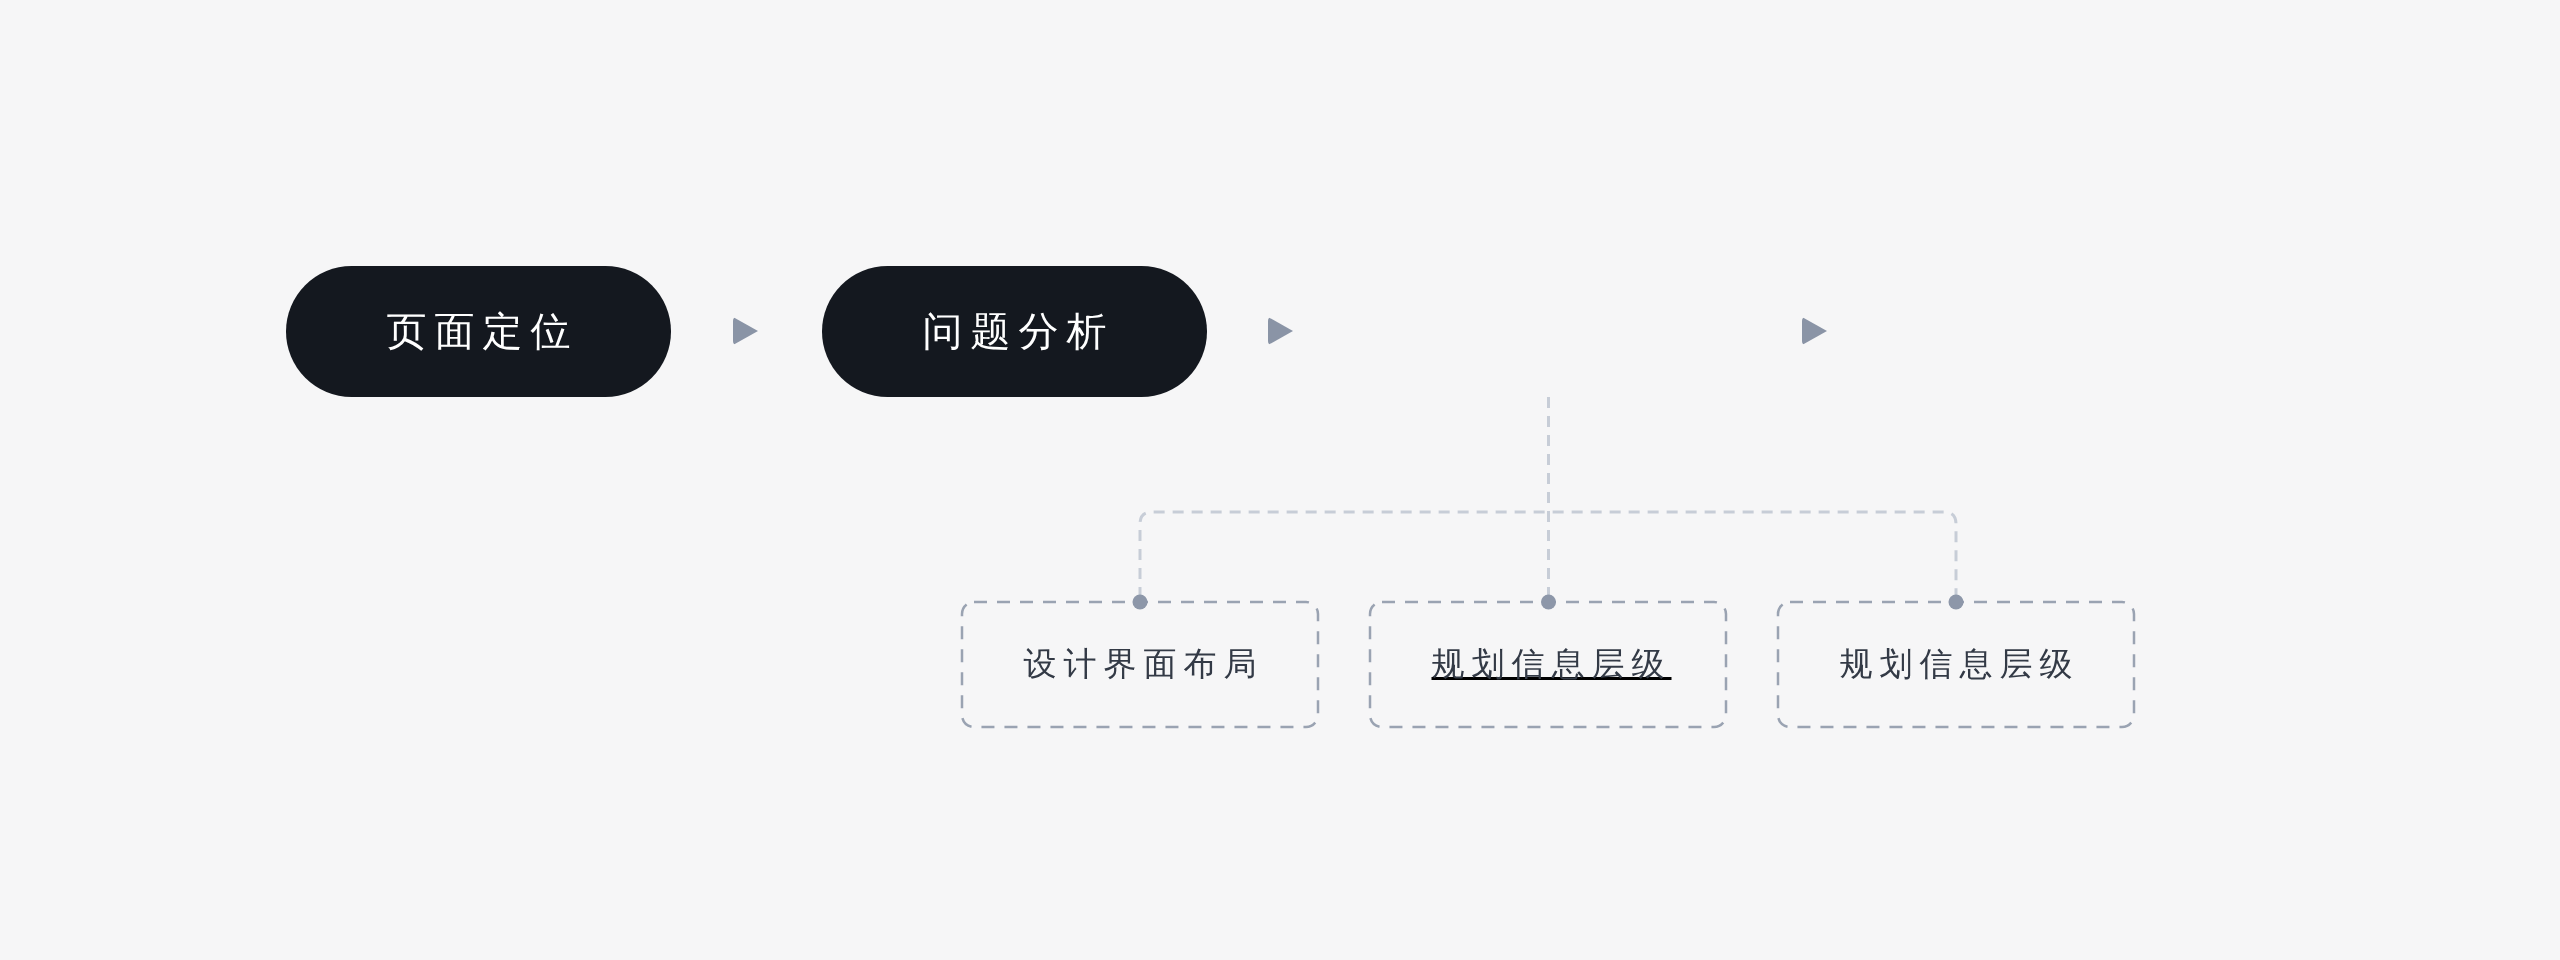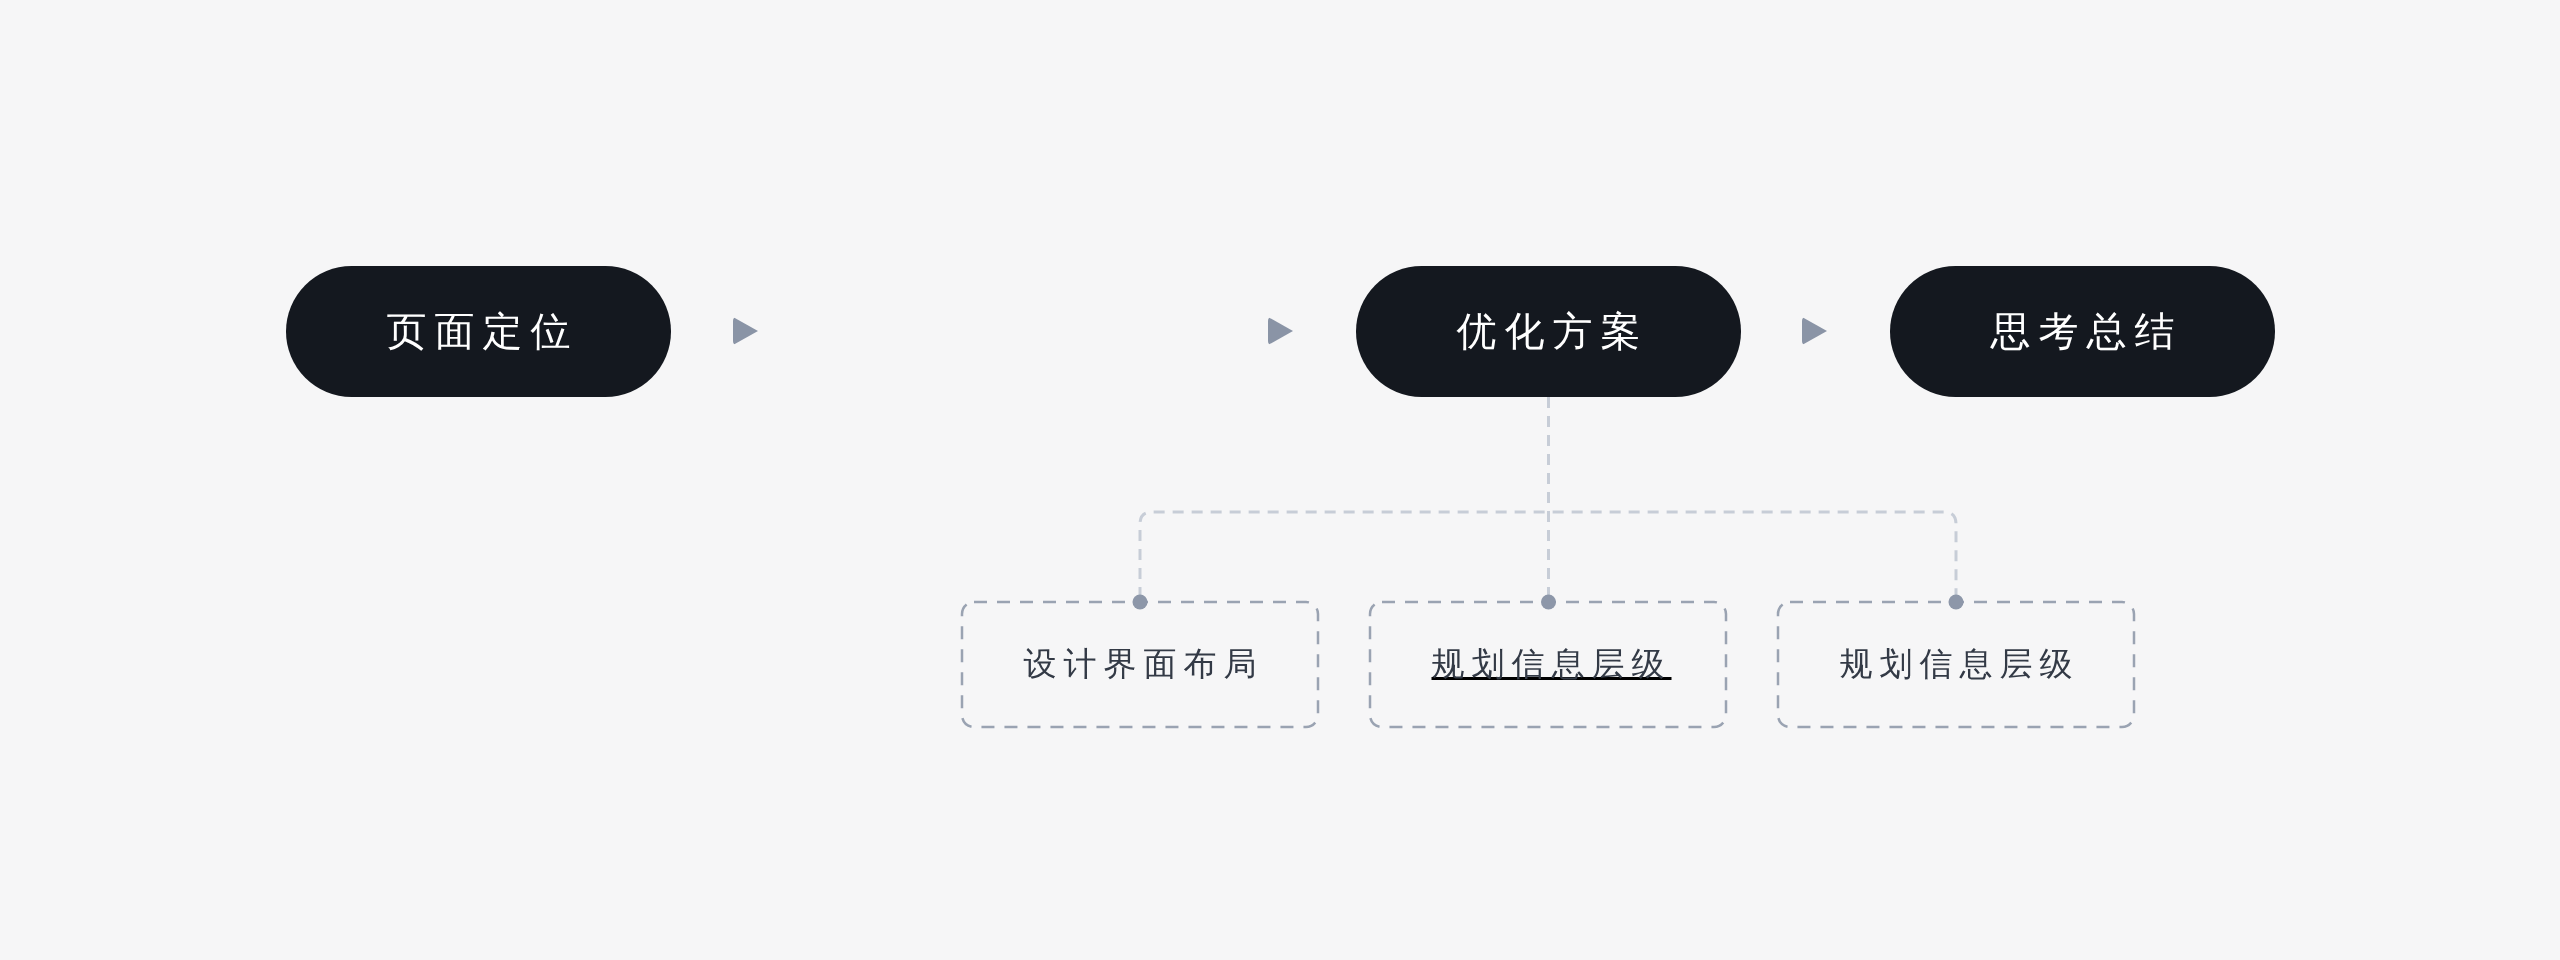--- a/index.html
+++ b/index.html
@@ -102,30 +102,27 @@
     <circle cx="1140" cy="602" r="7.5" fill="#8d97a9"></circle>
     <circle cx="1548.5" cy="602" r="7.5" fill="#8d97a9"></circle>
     <circle cx="1956" cy="602" r="7.5" fill="#8d97a9"></circle>
   </svg>
 
   <div class="stage-pill pill-1">
     <span class="label">页面定位</span>
   </div>
   <div class="flow-arrow arrow-1"></div>
 
+  <div class="stage-pill pill-2">
+    <span class="label">问题分析</span>
+  </div>
   <div class="flow-arrow arrow-2"></div>
 
-  <div class="stage-pill pill-3">
-    <span class="label">优化方案</span>
-  </div>
   <div class="flow-arrow arrow-3"></div>
 
-  <div class="stage-pill pill-4">
-    <span class="label">思考总结</span>
-  </div>
 
   <div class="substep-box box-1">
     <span class="label">设计界面布局</span>
   </div>
   <div class="substep-box box-2">
     <span class="label">规划信息层级</span>
   </div>
   <div class="substep-box box-3">
     <span class="label">规划信息层级</span>
   </div>

